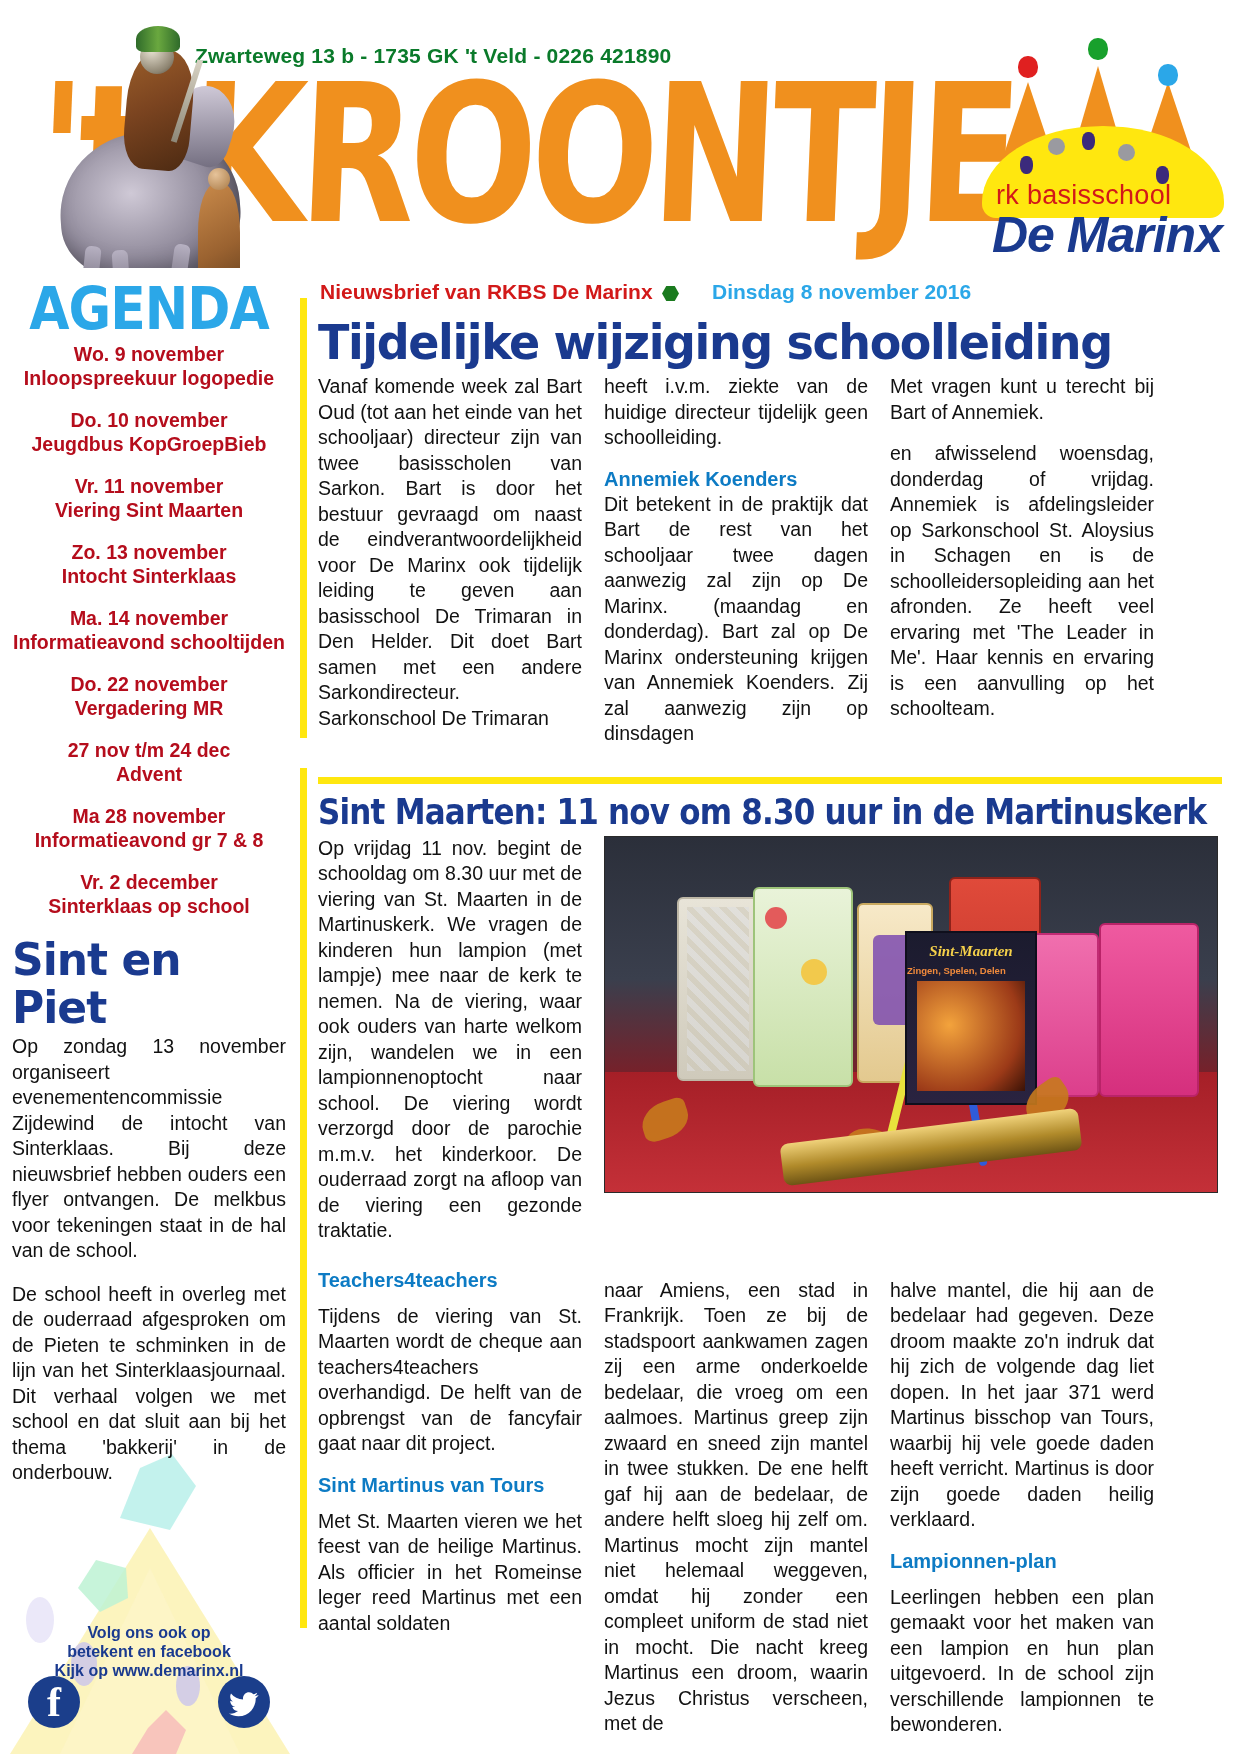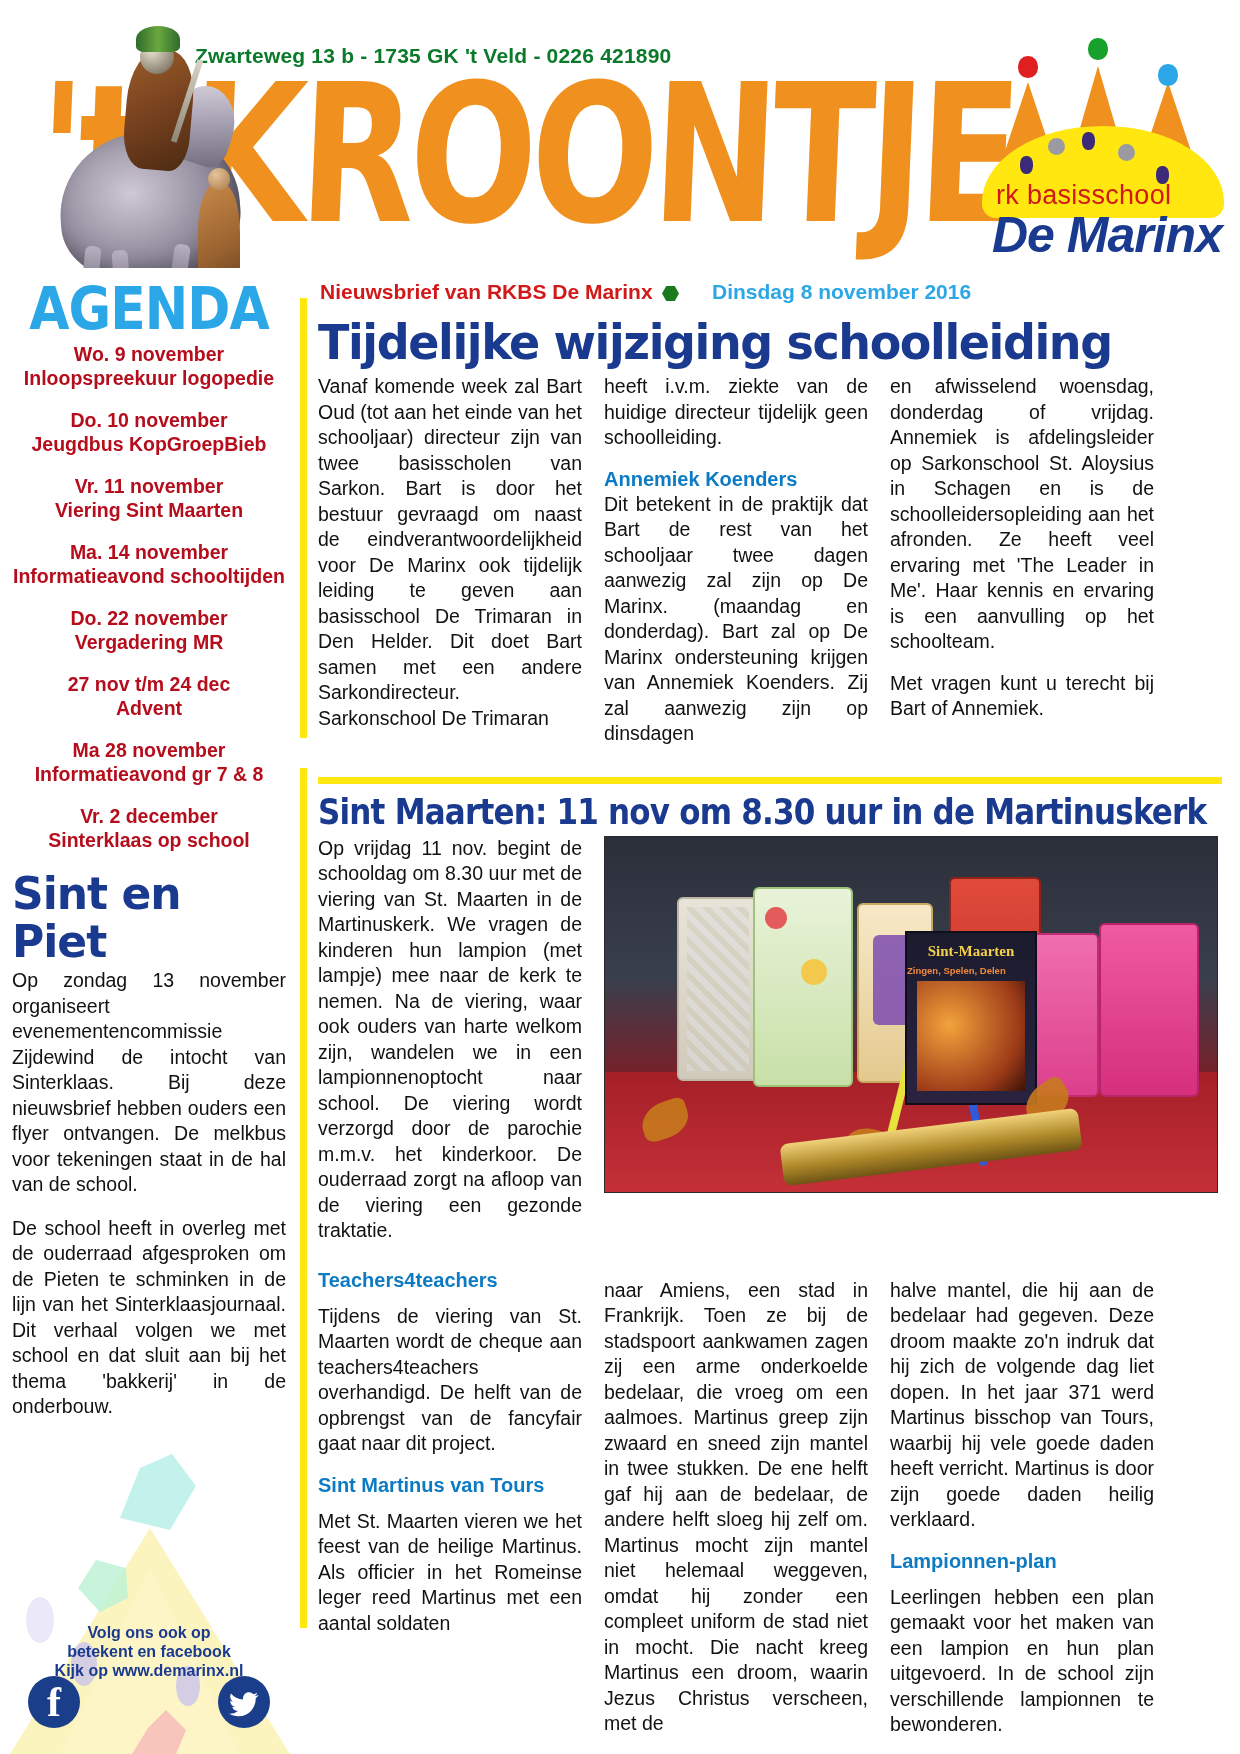--- a/index.html
+++ b/index.html
@@ -207,21 +207,21 @@
   .ln2:after{content:"";position:absolute;left:46px;top:70px;width:26px;height:26px;border-radius:50%;background:#f2c94c;}
   .ln3{left:252px;top:66px;width:72px;height:176px;background:linear-gradient(180deg,#f7e9c8,#e3c98f);border:2px solid #c9a95f;}
   .ln3:after{content:"";position:absolute;left:14px;top:30px;width:42px;height:90px;background:#7c4bb0;border-radius:6px;opacity:.85;}
   .ln4{left:344px;top:40px;width:88px;height:210px;background:linear-gradient(180deg,#e04a3a,#b52e24);border:2px solid #8e221a;}
   .ln5{right:18px;top:86px;width:96px;height:170px;background:linear-gradient(180deg,#ef5aa0,#d52f7d);border:2px solid #b92368;}
   .ln6{right:118px;top:96px;width:84px;height:160px;background:linear-gradient(180deg,#f06fae,#dc3f8c);border:2px solid #c12b74;}
   .photo .book{
     position:absolute;left:300px;top:94px;width:128px;height:170px;
     background:linear-gradient(180deg,#1b1b2e,#2a2340);border:2px solid #0f0f1c;
   }
-  .photo .book .bt{position:absolute;left:0;top:10px;width:100%;text-align:center;color:#f5d14a;font-weight:bold;font-size:15px;font-family:"Liberation Serif",serif;}
+  .photo .book .bt{position:absolute;left:0;top:10px;width:100%;text-align:center;color:#f5d14a;font-weight:bold;font-size:15px;font-family:"Liberation Serif",serif;font-style:italic;}
   .photo .book .bs{position:absolute;left:0;top:32px;width:100%;text-align:left;color:#f08a3c;font-size:9.5px;font-weight:bold;}
   .photo .book .bimg{position:absolute;left:10px;top:48px;right:10px;bottom:12px;background:radial-gradient(circle at 30% 40%,#f3a33c,#9c3a18 70%,#3a1206);}
   .photo .leaf{position:absolute;width:48px;height:36px;background:#c77a1d;border-radius:60% 20% 55% 25%;opacity:.9;}
   .lf1{left:36px;bottom:54px;transform:rotate(-18deg);}
   .lf2{left:240px;bottom:28px;transform:rotate(22deg);}
   .lf3{right:146px;bottom:72px;transform:rotate(-34deg);background:#d6c31d;}
   .photo .brass{
     position:absolute;left:176px;bottom:24px;width:300px;height:42px;
     background:linear-gradient(180deg,#f0d27a,#b08a2a 55%,#6e5415);border-radius:8px;transform:rotate(-7deg);
   }
@@ -302,20 +302,24 @@
       </div>
       <div class="ag-item">
         <span class="d">Do. 10 november</span>
         <span class="d">Jeugdbus KopGroepBieb</span>
       </div>
       <div class="ag-item">
         <span class="d">Vr. 11 november</span>
         <span class="d">Viering Sint Maarten</span>
       </div>
       <div class="ag-item">
+        <span class="d">Zo. 13 november</span>
+        <span class="d">Intocht Sinterklaas</span>
+      </div>
+      <div class="ag-item">
         <span class="d">Ma. 14 november</span>
         <span class="d">Informatieavond schooltijden</span>
       </div>
       <div class="ag-item">
         <span class="d">Do. 22 november</span>
         <span class="d">Vergadering MR</span>
       </div>
       <div class="ag-item">
         <span class="d">27 nov t/m 24 dec</span>
         <span class="d">Advent</span>
@@ -364,22 +368,22 @@
       <div class="cols3">
         <div class="col">
           <p>Vanaf komende week zal Bart Oud (tot aan het einde van het schooljaar) directeur zijn van twee basisscholen van Sarkon. Bart is door het bestuur gevraagd om naast de eindverantwoordelijkheid voor De Marinx ook tijdelijk leiding te geven aan basisschool De Trimaran in Den Helder. Dit doet Bart samen met een andere   Sarkondirecteur. Sarkonschool De Trimaran</p>
         </div>
         <div class="col">
           <p>heeft i.v.m. ziekte van de huidige directeur tijdelijk geen schoolleiding.</p>
           <div class="subhead">Annemiek Koenders</div>
           <p>Dit betekent in de praktijk dat Bart de rest van het schooljaar twee dagen aanwezig zal zijn op De Marinx. (maandag en donderdag). Bart zal op De Marinx ondersteuning krijgen van Annemiek Koenders. Zij zal aanwezig zijn op dinsdagen</p>
         </div>
         <div class="col">
+          <p>Met vragen kunt u terecht bij Bart of Annemiek.</p>
           <p>en afwisselend woensdag, donderdag of vrijdag. Annemiek is afdelingsleider op Sarkonschool St. Aloysius in Schagen en is de schoolleidersopleiding aan het afronden. Ze heeft veel ervaring met 'The Leader in Me'. Haar kennis en ervaring  is een aanvulling op het schoolteam.</p>
-          <p>Met vragen kunt u terecht bij Bart of Annemiek.</p>
         </div>
       </div>
 
       <div class="yellowbar-mid"></div>
 
       <h2 class="headline2">Sint Maarten: 11 nov om 8.30 uur in de Martinuskerk</h2>
 
       <div class="a2top">
         <div class="a2-textcol">
           <p>Op vrijdag 11 nov.  begint de schooldag om 8.30 uur met de viering van St. Maarten in de Martinuskerk. We vragen de kinderen hun lampion (met lampje) mee naar de kerk te nemen. Na de viering, waar ook ouders van harte welkom zijn, wandelen we in een lampionnenoptocht naar school. De viering wordt verzorgd door de parochie m.m.v. het kinderkoor.   De ouderraad zorgt na afloop van de viering een gezonde traktatie.</p>

